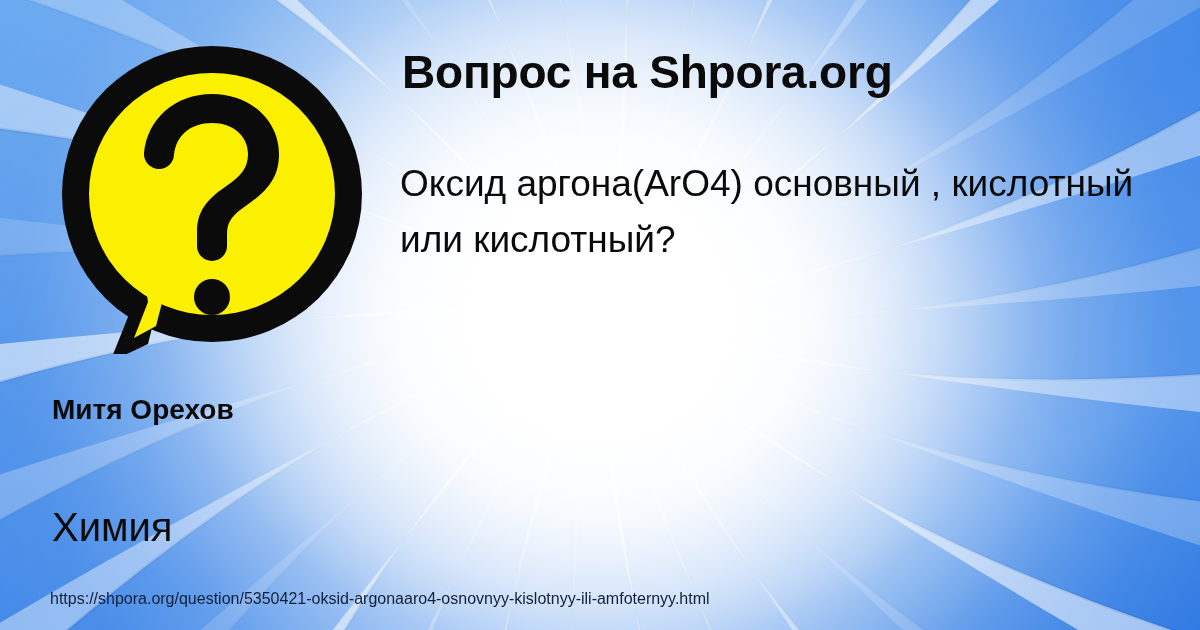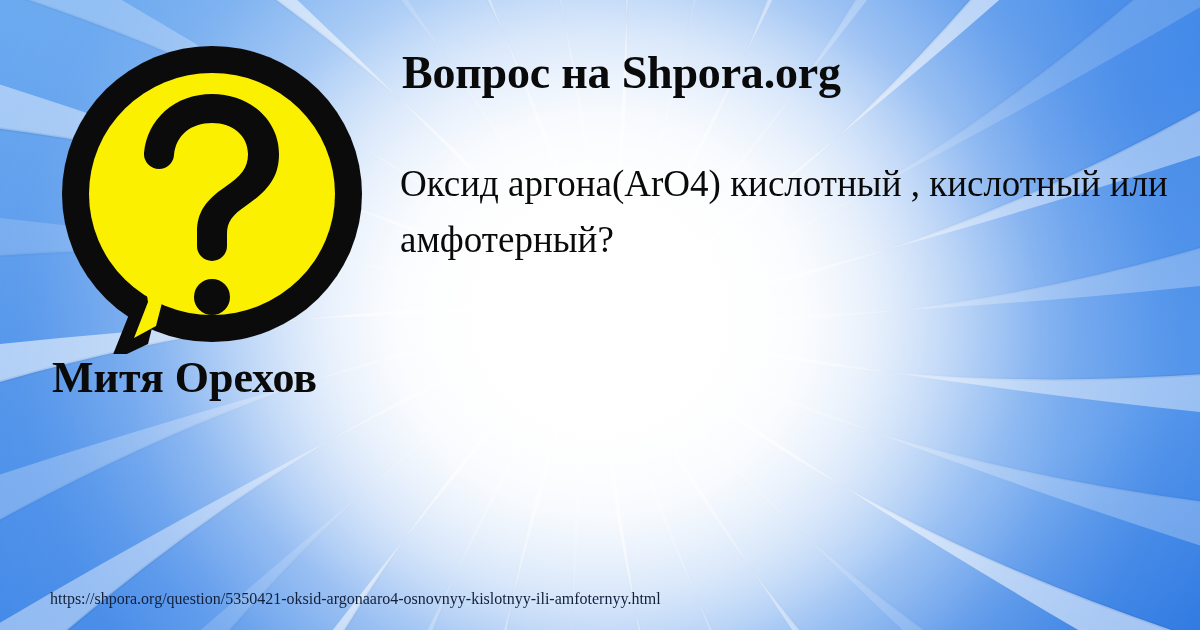--- a/index.html
+++ b/index.html
@@ -6,21 +6,21 @@
   html, body {
     margin: 0;
     padding: 0;
     background: #ffffff;
   }
   #card {
     position: relative;
     width: 1200px;
     height: 630px;
     overflow: hidden;
-    font-family: Liberation Serif, serif;
+    font-family: Liberation Sans, sans-serif;
     background: #4f93ea;
   }
 
   
   .bg-layer {
     position: absolute;
     inset: 0;
     width: 100%;
     height: 100%;
     display: block;
@@ -72,23 +72,23 @@
     top: 156px;
     width: 792px;
     font-size: 37px;
     font-weight: 400;
     line-height: 1.52;
     color: #0a0a0a;
   }
   #author {
     position: absolute;
     left: 52px;
-    top: 353px;
+    top: 394px;
     width: 330px;
-    font-size: 44px;
+    font-size: 28px;
     font-weight: 700;
     line-height: 1.12;
     color: #0a0a0a;
   }
   #subject {
     position: absolute;
     left: 52px;
     top: 505px;
     width: 330px;
     font-size: 40px;
@@ -227,20 +227,21 @@
                l0 -12
                c0 -12 5 -19 20 -29
                c22 -15 32 -29 32 -51
                c0 -34 -29 -60 -67 -60 Z" fill="#0B0B0B"></path>
       <circle cx="160" cy="253" r="18" fill="#0B0B0B"></circle>
     </g>
   </svg>
 
   <div id="title">Вопрос на Shpora.org</div>
 
-  <div id="question">Оксид аргона(ArO4) кислотный , кислотный или амфотерный?</div>
+  <div id="question">Оксид аргона(ArO4) основный , кислотный или кислотный?</div>
 
   <div id="author">Митя Орехов</div>
 
+  <div id="subject">Химия</div>
 
   <div id="url">https://shpora.org/question/5350421-oksid-argonaaro4-osnovnyy-kislotnyy-ili-amfoternyy.html</div>
 
 </div>
 
 </body></html>

